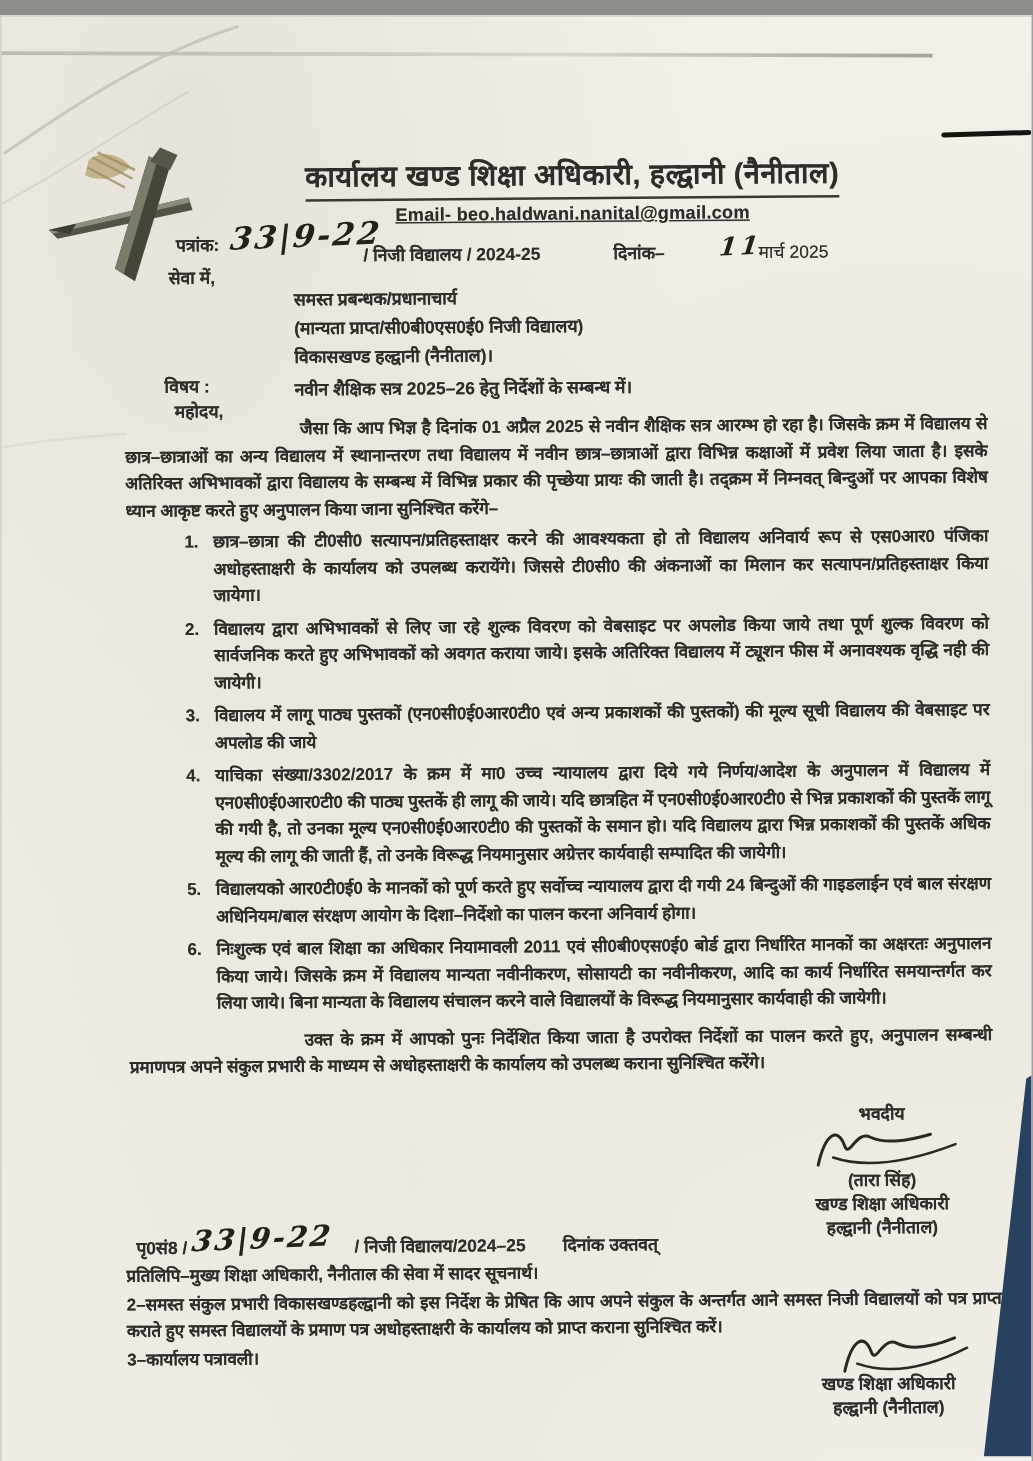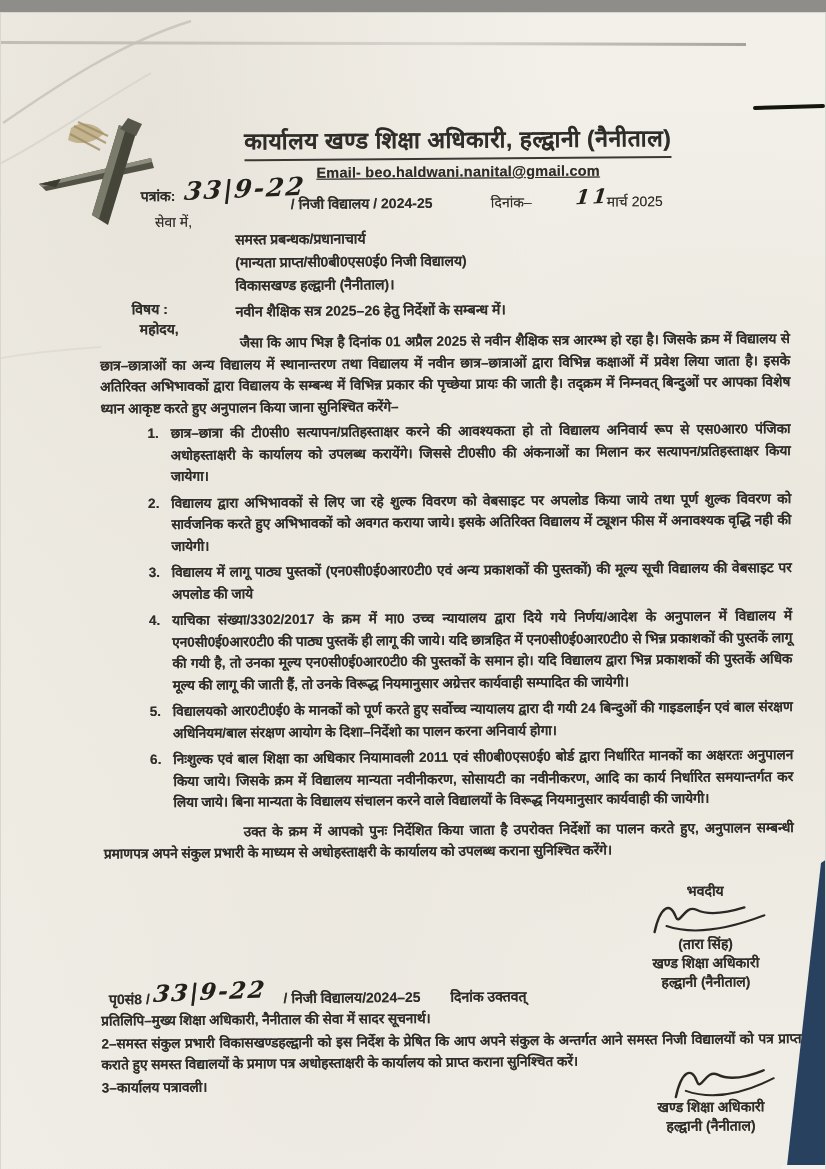--- a/index.html
+++ b/index.html
@@ -99,25 +99,25 @@
   <div class="content">
 
     <div class="letterhead">
       <div class="office-title ink">कार्यालय खण्ड शिक्षा अधिकारी, हल्द्वानी (नैनीताल)</div>
       <div class="email ink">Email- beo.haldwani.nanital@gmail.com</div>
     </div>
 
     <span class="abs meta ink" style="left:142px;top:171px;font-weight:700">पत्रांक:</span>
     <span class="abs hand hand-ref" style="left:186px;top:160px">33|9-22</span>
     <span class="abs meta ink" style="left:292px;top:180px;font-weight:600">/ निजी विद्यालय / 2024-25</span>
-    <span class="abs meta ink" style="left:492px;top:180px;font-weight:400">दिनांक–</span>
+    <span class="abs meta ink" style="left:492px;top:180px;font-weight:700">दिनांक–</span>
     <span class="abs hand hand-day" style="left:577px;top:173px">11</span>
     <span class="abs meta ink" style="left:608px;top:180px;font-weight:400">मार्च 2025</span>
 
-    <span class="abs meta ink" style="left:156px;top:197px;font-weight:400">सेवा में,</span>
+    <span class="abs meta ink" style="left:136px;top:197px;font-weight:700">सेवा में,</span>
 
     <div class="abs addressee ink" style="left:236px;top:214px">
       <div>समस्त प्रबन्धक/प्रधानाचार्य</div>
       <div>(मान्यता प्राप्त/सी0बी0एस0ई0 निजी विद्यालय)</div>
       <div>विकासखण्ड हल्द्वानी (नैनीताल)।</div>
     </div>
 
     <span class="abs subject-label ink" style="left:132px;top:284px">विषय :</span>
     <span class="abs subject-text ink" style="left:236px;top:287px">नवीन शैक्षिक सत्र 2025–26 हेतु निर्देशों के सम्बन्ध में।</span>
     <span class="abs meta ink" style="left:140px;top:304px;font-weight:600">महोदय,</span>

